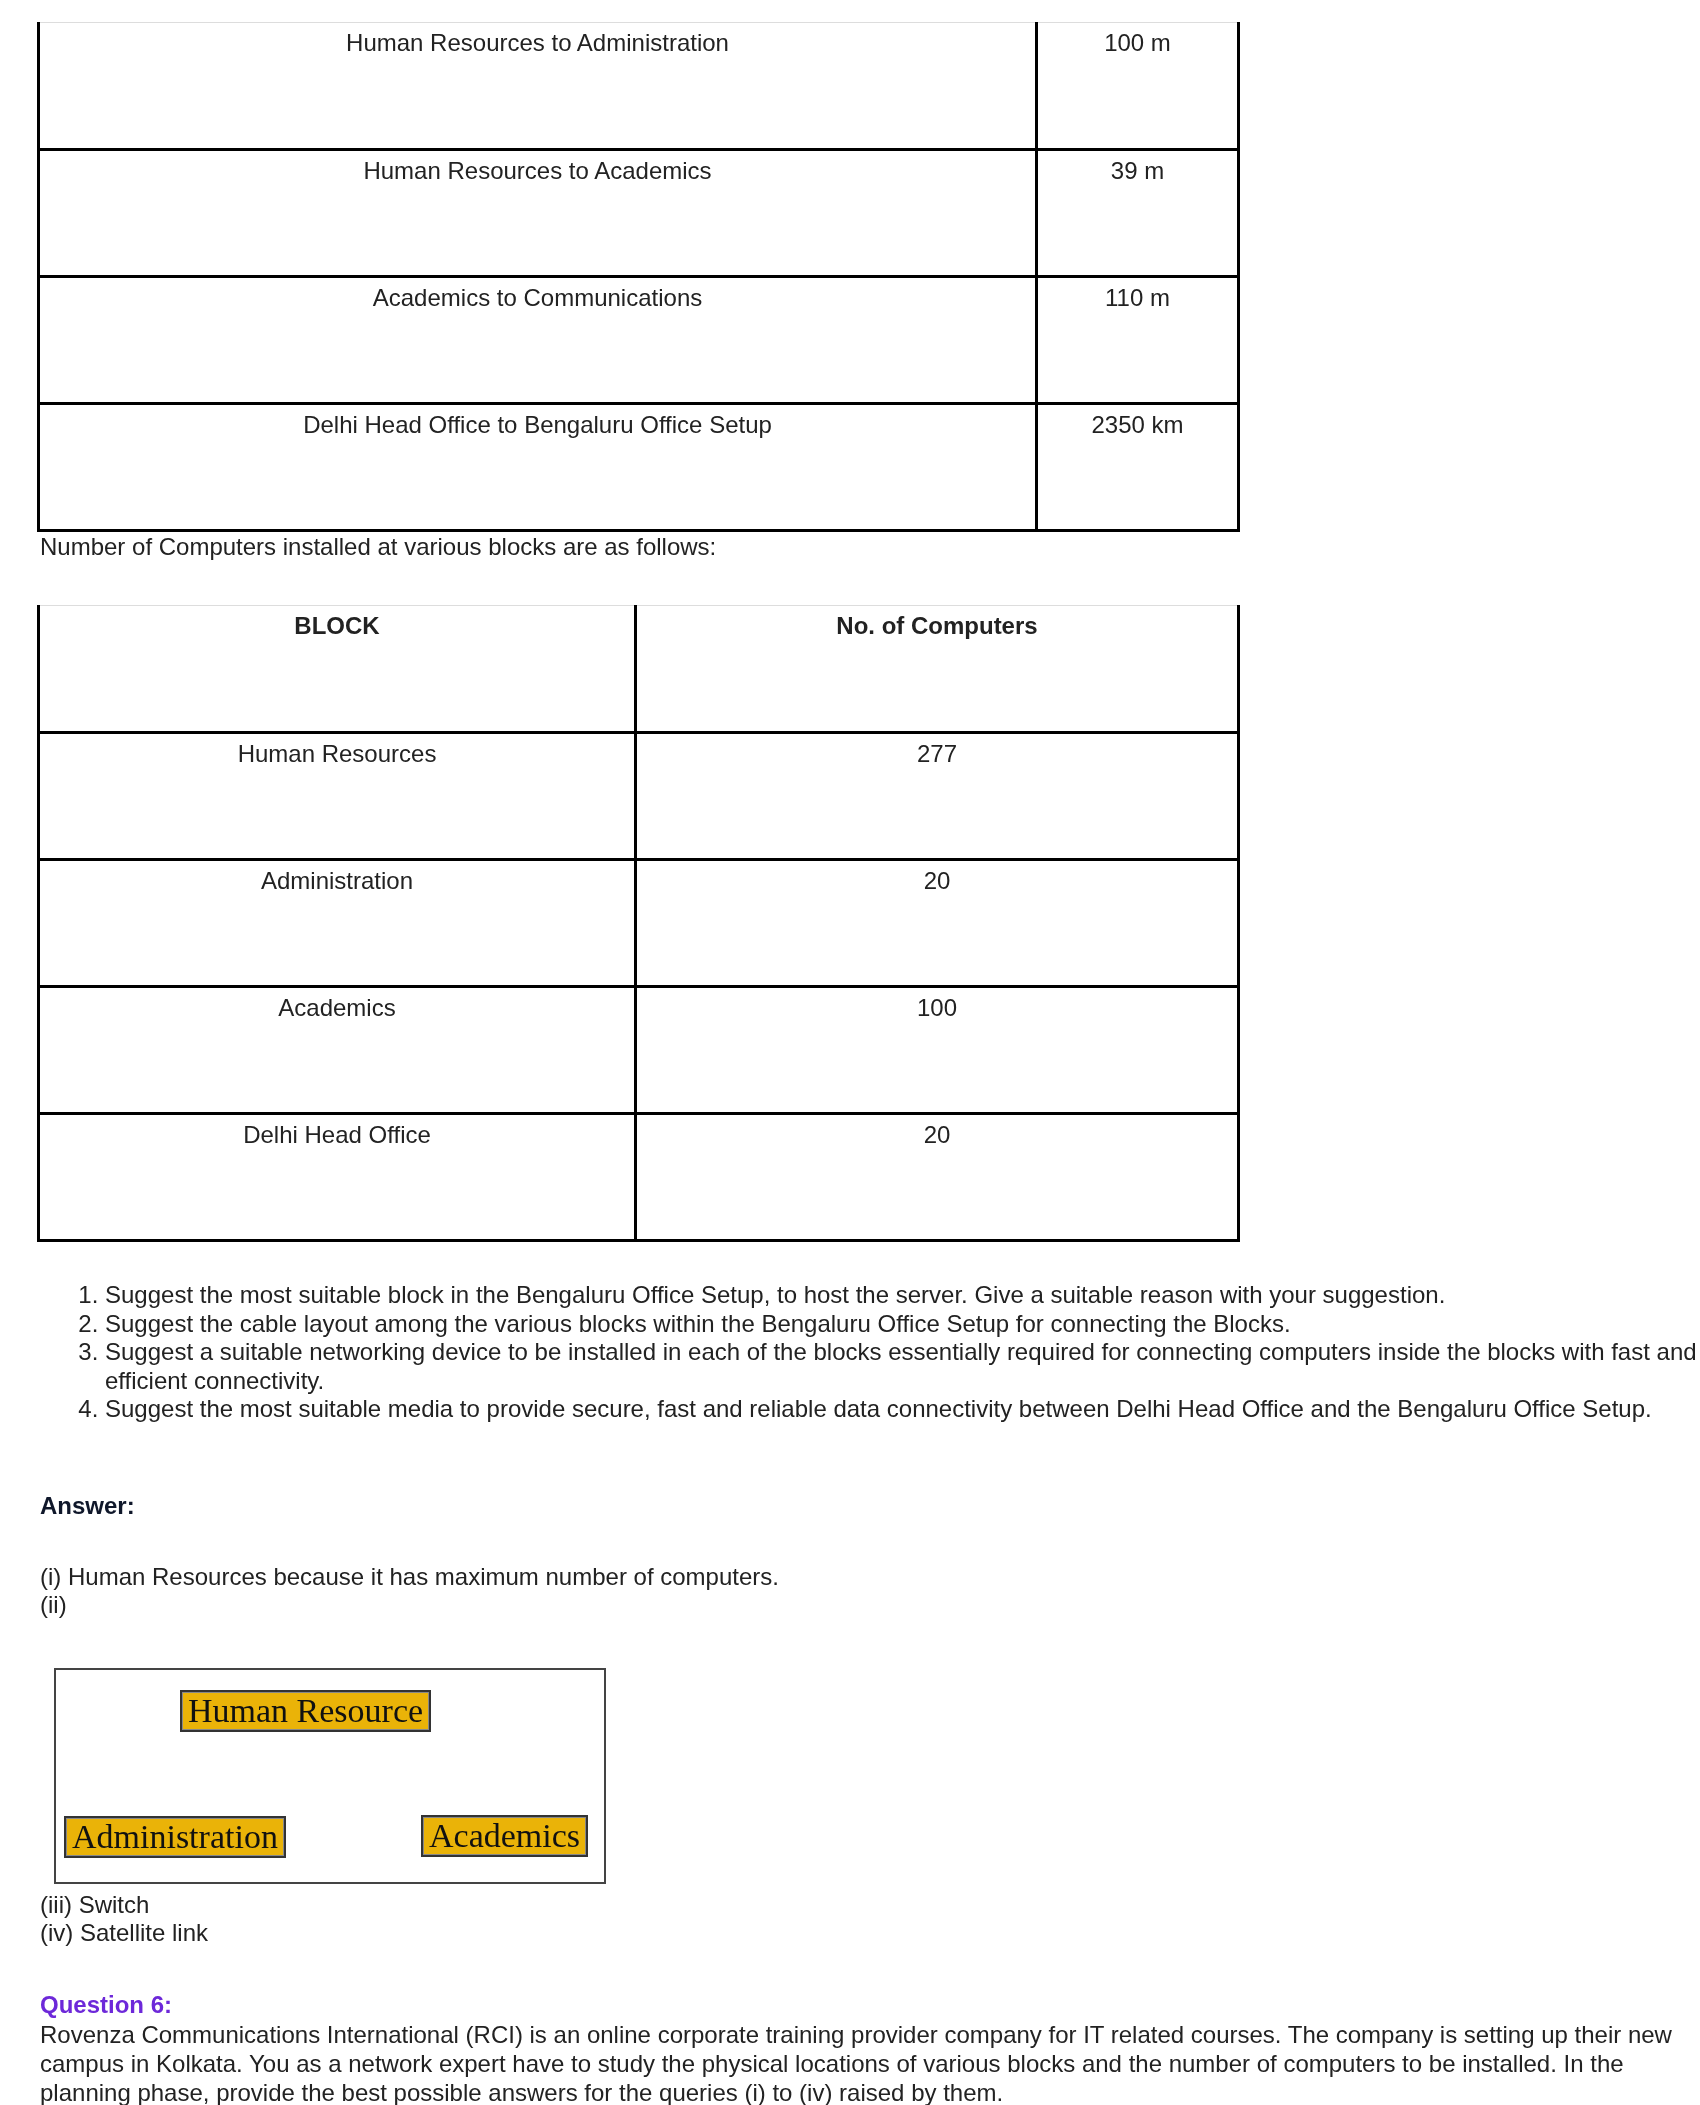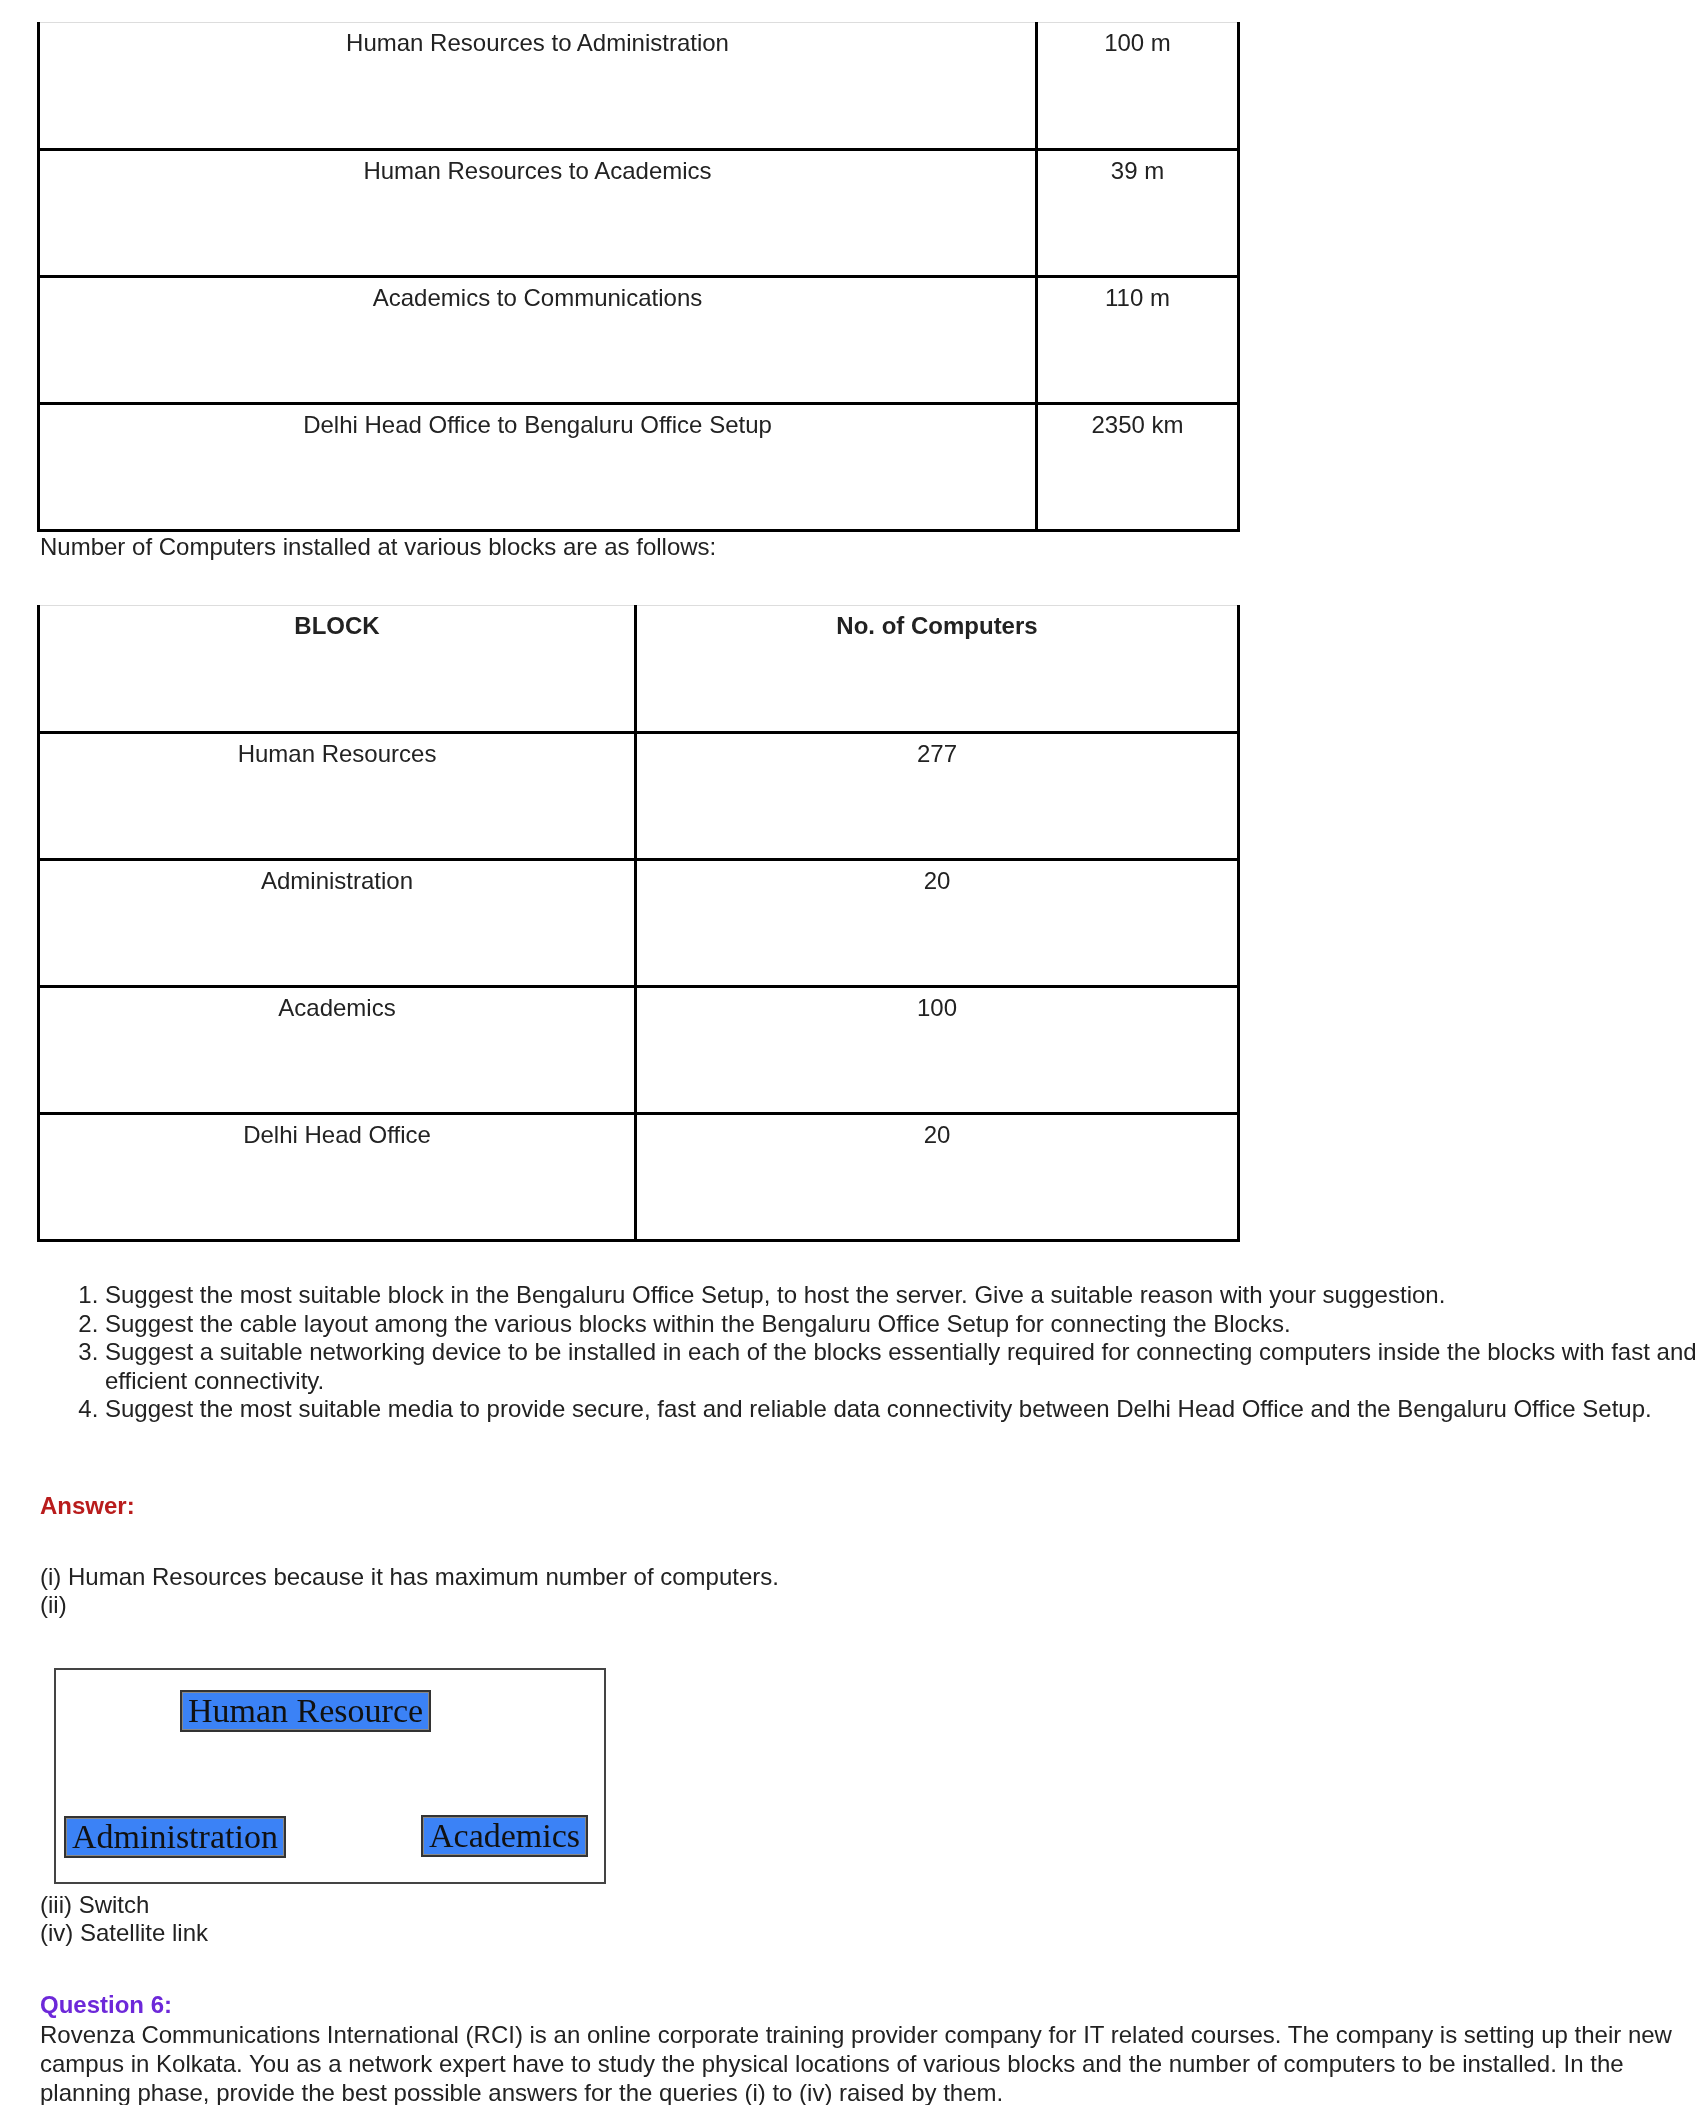--- a/index.html
+++ b/index.html
@@ -11,24 +11,24 @@
   table.t td.hd { font-weight:bold; }
   #t1 { left:37px; top:22px; width:1200px; }
   #t1 tr { height:127px;margin-left:12px; }
   #t1 tr:first-child td { border-top:1px solid #ddd; }
   #t2 { left:37px; top:605px; width:1200px; }
   #t2 tr { height:127px; }
   #t2 tr:first-child td { border-top:1px solid #ddd; }
   .caption { left:40px; top:533px; }
   ol.q { position:absolute; left:48px; top:1281px; margin:0; padding-left:57px; width:1600px; line-height:28.5px; }
   ol.q li { padding-left:0; }
-  .answer { left:40px; top:1492px; color:#b91c1c; font-weight:bold; }
+  .answer { left:40px; top:1492px; color:#0f172a; font-weight:bold; }
   .ans-line { left:40px; line-height:28px; }
   .diagram { left:54px; top:1668px; width:548px; height:212px; border:2px solid #444; }
-  .dbox { position:absolute; border:2px solid #333; font-family:"Liberation Serif", serif; font-size:34px; color:#111; background:#3b82f6; box-shadow: inset 0 0 0 1px #888; padding:0 6px; }
+  .dbox { position:absolute; border:2px solid #333; font-family:"Liberation Serif", serif; font-size:34px; color:#111; background:#eab308; box-shadow: inset 0 0 0 1px #888; padding:0 6px; }
   .q6 { left:40px; top:1991px; color:#6d28d9; font-weight:bold; }
   .q6p { left:40px; top:2020px; width:1640px; line-height:29px; }
 </style>
 </head>
 <body>
 
 <table class="t" id="t1">
   <colgroup>
       <col style="width:998px">
       <col style="width:202px">

